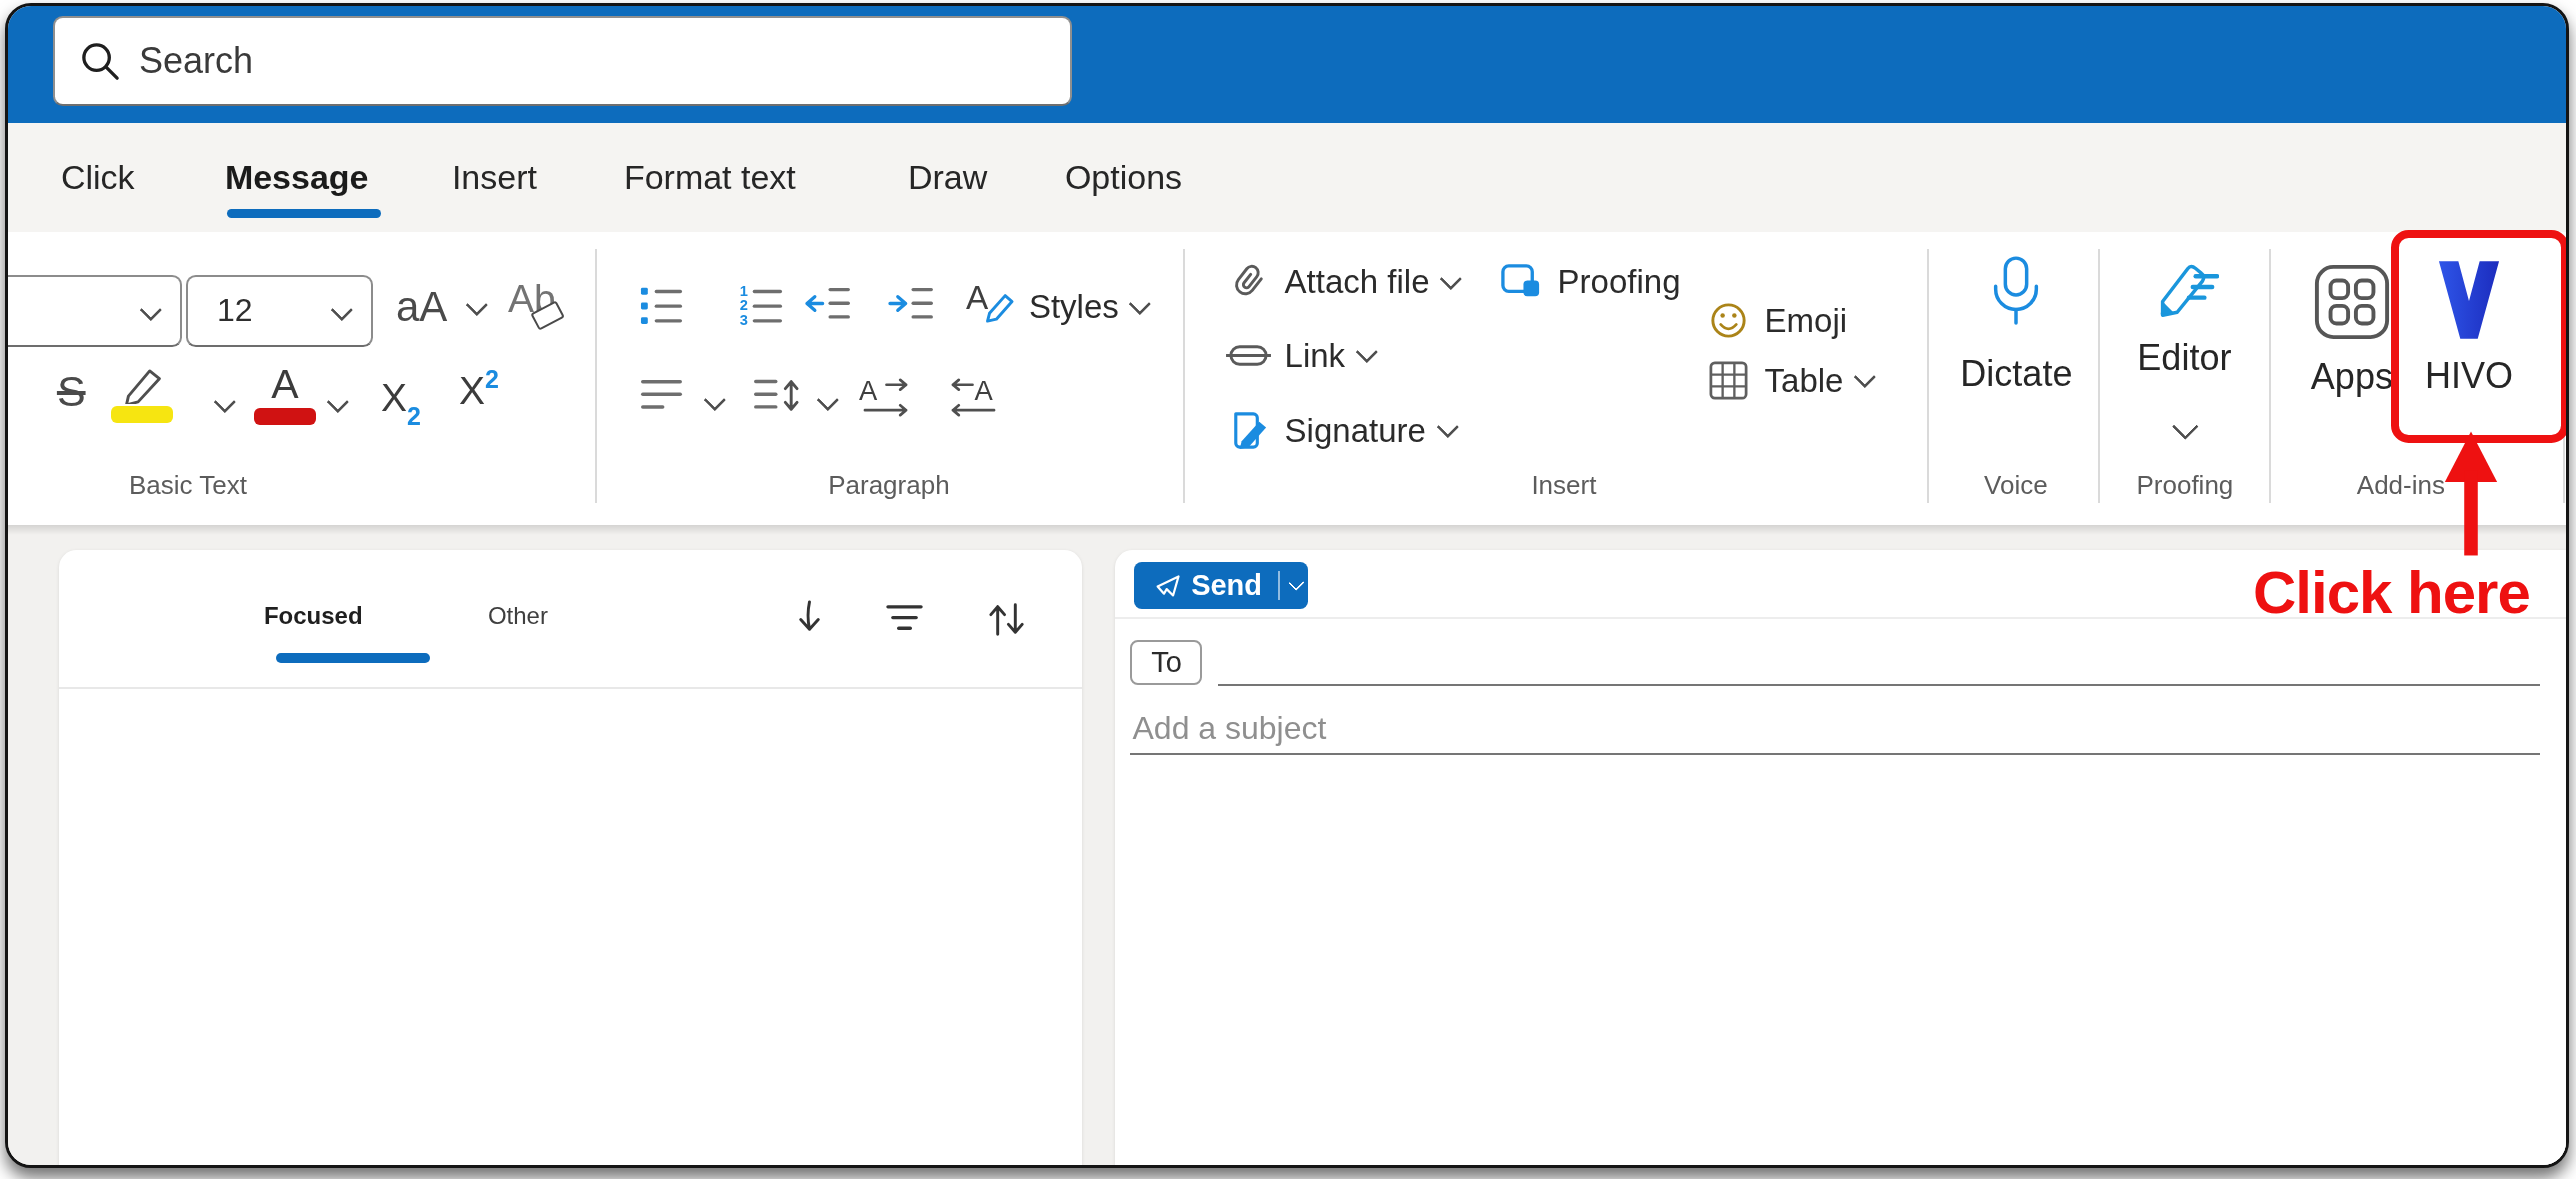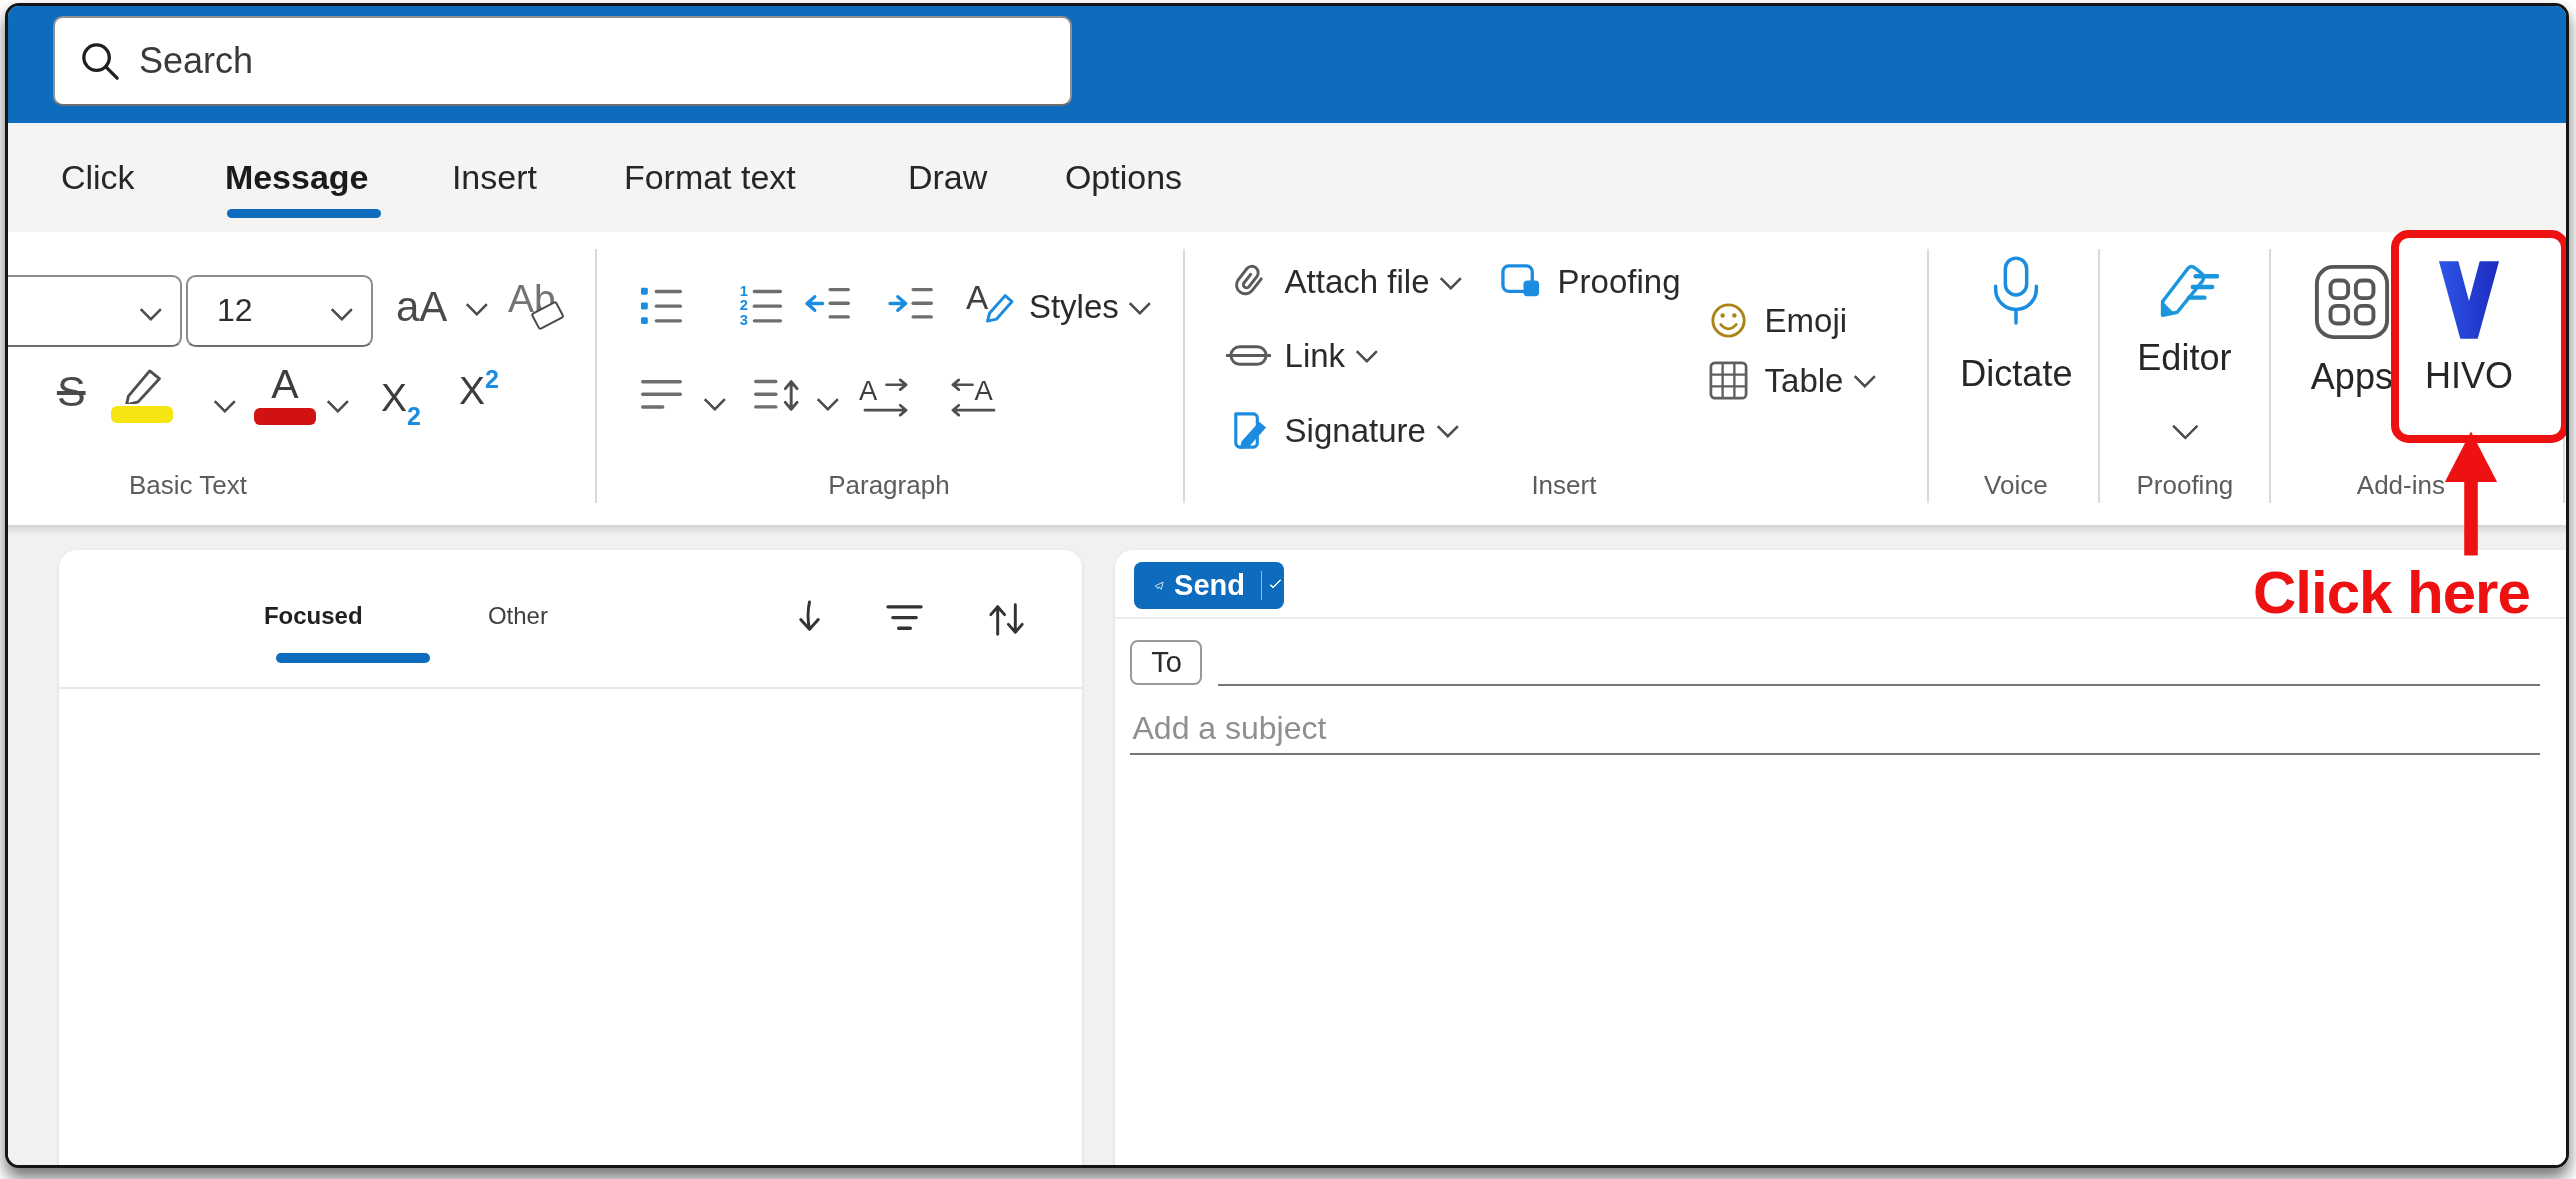--- a/index.html
+++ b/index.html
@@ -1,17 +1,17 @@
 <!DOCTYPE html>
 <html><head>
 <meta charset="utf-8">
 <style>
   html,body{margin:0;padding:0;background:#ffffff;}
   .stage{position:relative;width:2576px;height:1180px;background:#ffffff;font-family:"Liberation Sans",sans-serif;overflow:hidden;}
-  .frame{position:absolute;left:4.9px;top:2.9px;width:2558px;height:1159px;border:3.9px solid #141414;border-radius:14px;overflow:hidden;background:#f2f1ef;box-shadow:0 9.8px 15.6px rgba(0,0,0,.55);}
+  .frame{position:absolute;left:4.9px;top:2.9px;width:2558px;height:1159px;border:3.9px solid #141414;border-radius:26px;overflow:hidden;background:#f2f1ef;box-shadow:0 9.8px 15.6px rgba(0,0,0,.55);}
   .abs{position:absolute;}
 
   
   .topbar{position:absolute;left:0;top:0;right:0;height:117px;background:#0d6cbd;}
   .searchbox{position:absolute;left:45px;top:9.8px;width:1015px;height:86px;background:#ffffff;border:2px solid #8f8f8f;border-bottom-color:#6f6f6f;border-radius:9.8px;display:flex;align-items:center;}
   .searchbox input{border:none;outline:none;font-family:"Liberation Sans",sans-serif;font-size:36px;color:#3a3a3a;flex:1;background:transparent;}
   .searchbox input::placeholder{color:#3a3a3a;opacity:1;}
 
   
   .tabrow{position:absolute;left:0;top:117px;right:0;height:109px;background:#f5f4f2;border-bottom:1px solid #e9e7e5;}
@@ -39,21 +39,21 @@
 
   
   .content{position:absolute;left:0;top:519px;right:0;bottom:0;background:#f2f1ef;}
   .content .topshadow{position:absolute;left:0;top:0;right:0;height:9.8px;background:linear-gradient(to bottom,rgba(0,0,0,.12),rgba(0,0,0,0));}
   .card{position:absolute;top:25px;bottom:-19.5px;background:#ffffff;box-shadow:0 1px 3.9px rgba(0,0,0,.10);}
   .listcard{left:51px;width:1023px;border-radius:17.6px 17.6px 0 0;}
   .composecard{left:1107px;width:1458px;border-radius:17.6px 0 0 0;}
   .ltab{position:absolute;top:52px;font-size:24px;cursor:pointer;}
   .lpill{position:absolute;left:217px;top:103px;width:154px;height:9.8px;border-radius:4.9px;background:#0d6cbd;}
   .lhdiv{position:absolute;left:0;right:0;top:137px;height:2px;background:#e8e8e8;}
-  .sendbtn{position:absolute;left:19.5px;top:11.7px;width:150px;height:47px;border:none;border-radius:7.8px;background:#0d6cbd;display:flex;align-items:center;cursor:pointer;text-align:center;}
+  .sendbtn{position:absolute;left:19.5px;top:11.7px;width:174px;height:47px;border:none;border-radius:7.8px;background:#0d6cbd;display:flex;align-items:center;cursor:pointer;text-align:center;}
   .sendbtn .stxt{color:#fff;font-size:29px;font-weight:bold;font-family:"Liberation Sans",sans-serif;margin-left:9.8px;}
   .sendbtn .ssep{width:2px;height:29px;background:rgba(255,255,255,.55);margin-left:15.6px;}
   .sendbtn .chev{border-color:#fff;width:9.8px;height:9.8px;border-right-width:2.9px;border-bottom-width:2.9px;margin:-3.9px 0 0 11.7px;}
   .senddiv{position:absolute;left:0;right:0;top:67px;height:2px;background:#ededed;}
   .tobtn{position:absolute;left:15.6px;top:90px;width:72px;height:45px;border:2px solid #9a9a9a;border-radius:7.8px;background:#fff;font-family:"Liberation Sans",sans-serif;font-size:29px;color:#2b2b2b;cursor:pointer;}
   .recipline{position:absolute;left:103px;right:33px;top:134px;height:2px;background:#757575;}
   .recipinput{position:absolute;left:107px;right:39px;top:94px;height:37px;border:none;outline:none;background:transparent;font-size:31px;font-family:"Liberation Sans",sans-serif;color:#333;}
   .subjinput{position:absolute;left:15.6px;top:156px;width:781px;height:43px;border:none;outline:none;background:transparent;font-size:32px;font-family:"Liberation Sans",sans-serif;color:#444;}
   .subjinput::placeholder{color:#8f8f8f;opacity:1;}
   .subjline{position:absolute;left:15.6px;right:33px;top:203px;height:2px;background:#757575;}

